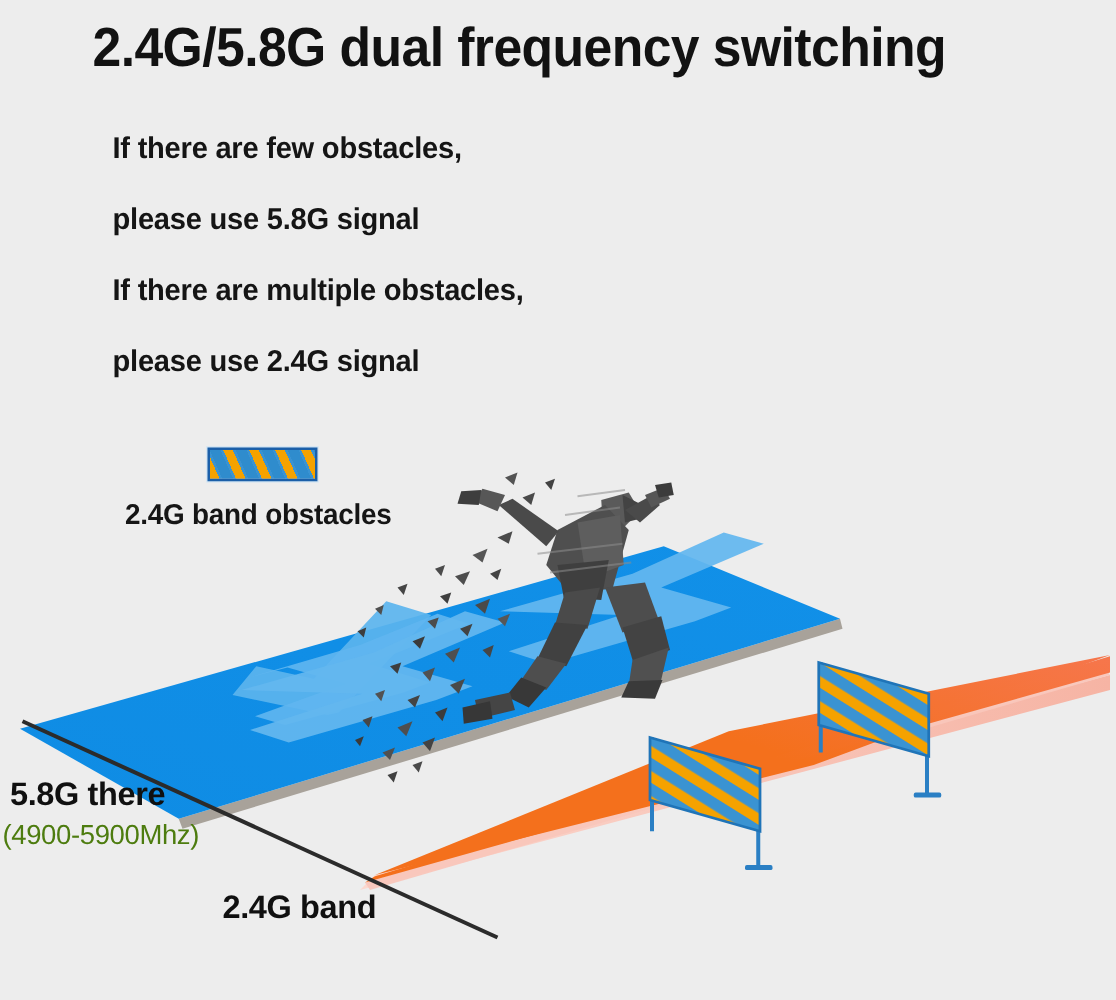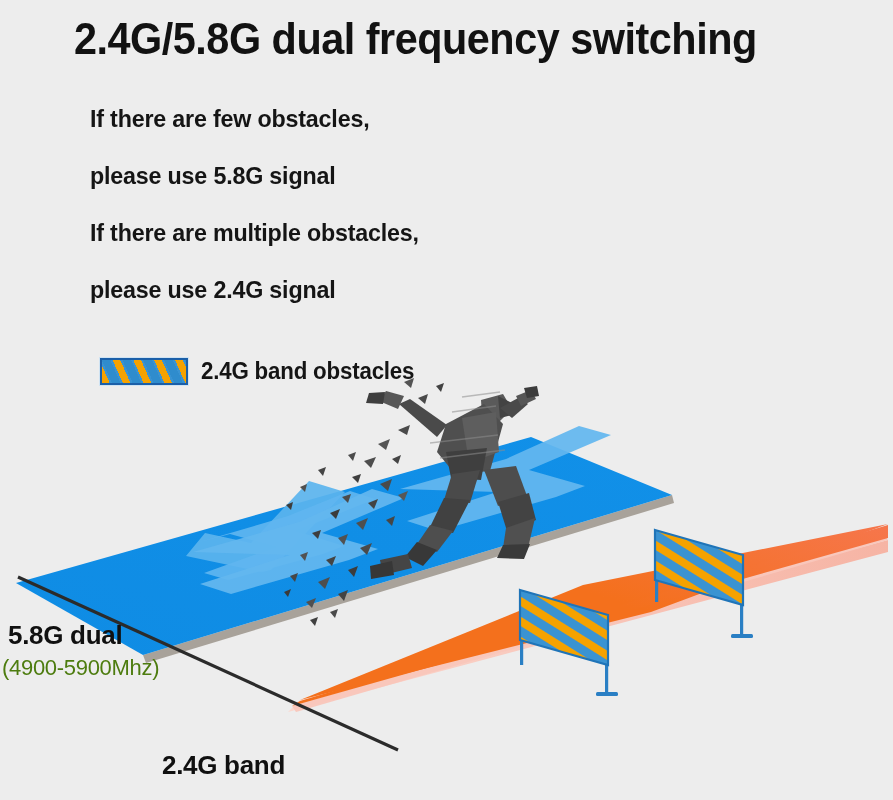--- a/index.html
+++ b/index.html
@@ -28,21 +28,21 @@
     letter-spacing:-0.2px;
     transform:scaleX(0.97);transform-origin:left top;
     white-space:nowrap;
   }
   .bl0{top:105px}
   .bl1{top:162px}
   .bl2{top:219px}
   .bl3{top:276px}
 
   
-  .legend{position:absolute;left:100px;top:358px;display:flex;align-items:center;gap:13px;}
+  .legend{position:absolute;left:100px;top:358px;display:flex;align-items:center;gap:13px;flex-direction:column;}
   .legend-swatch{
     width:88px;height:27px;
     border:2px solid #1b5fa8;
     box-sizing:border-box;
     background:
       repeating-linear-gradient(66deg,
         #f5a200 0px, #f5a200 7px,
         #3a93d2 7px, #3a93d2 9px,
         #2f8ccd 9px, #2f8ccd 17px,
         #3a93d2 17px, #3a93d2 19px);
@@ -53,21 +53,21 @@
     letter-spacing:-0.2px;white-space:nowrap;
     transform:scaleX(0.97);transform-origin:left center;
   }
 
   
   .band-cap{position:absolute;white-space:nowrap;}
   .band-cap .name{font-size:26px;font-weight:bold;color:#101010;letter-spacing:-0.3px;}
   .band-cap .freq{font-size:22px;font-weight:400;color:#4d7c0f;letter-spacing:-0.3px;}
   #cap58{left:8px;top:620px;}
   #cap58 .freq{display:block;margin-top:4px;margin-left:-6px;}
-  #cap24{left:162px;top:710px;margin-top:40px;}
+  #cap24{left:178px;top:710px;}
   #cap24 .freq{display:block;margin-top:4px;margin-left:-6px;}
 
   svg.art{position:absolute;left:0;top:0;width:893px;height:800px;pointer-events:none;}
 </style>
 </head>
 <body>
 
 <div id="stage">
 
   <div class="title">2.4G/5.8G dual frequency switching</div>
@@ -221,21 +221,21 @@
         <polygon points="418,398 428,394 425,404" fill="#4a4a4a"></polygon>
         <polygon points="404,382 414,378 411,388" fill="#535353"></polygon>
         <polygon points="436,386 444,383 441,392" fill="#424242"></polygon>
       </g>
     </g>
 
     <line x1="18" y1="577" x2="398" y2="750" stroke="#2b2b2b" stroke-width="3.2"></line>
   </svg>
 
   <div class="band-cap" id="cap58">
-    <span class="name">5.8G dual</span>
+    <span class="name">5.8G there</span>
     <span class="freq">(4900-5900Mhz)</span>
   </div>
 
   <div class="band-cap" id="cap24">
     <span class="name">2.4G band</span>
   </div>
 
 </div>
 
 </body></html>

